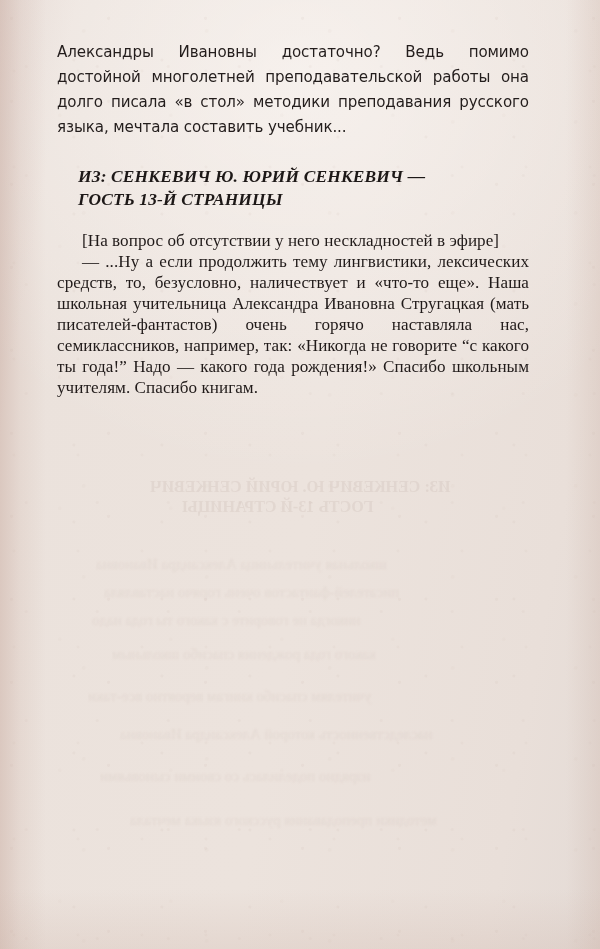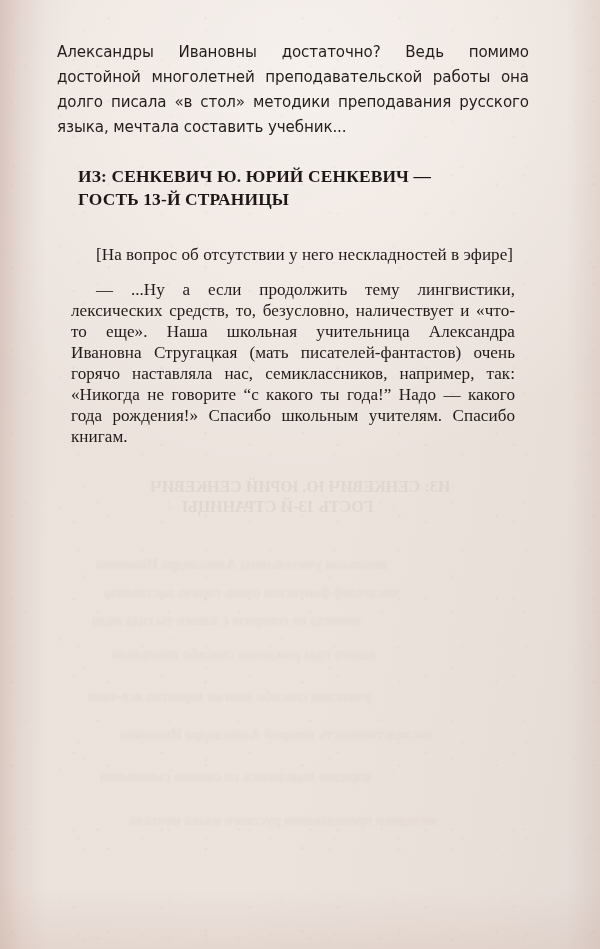--- a/index.html
+++ b/index.html
@@ -89,28 +89,29 @@
 
   #heading {
     font-family: "Liberation Serif", serif;
     font-weight: bold;
     font-size: 17.4px;
     line-height: 22.5px;
     color: #1d1817;
     margin: 0;
     padding-left: 21px;
     letter-spacing: 0.15px;
+    font-style: italic;
   }
 
   .para-serif {
     font-family: "Liberation Serif", serif;
     font-size: 17.1px;
     line-height: 21px;
     color: #201a19;
-    margin: 14px;
+    margin: 0;
     text-align: justify;
     text-justify: inter-word;
     letter-spacing: 0.05px;
   }
 
   .indent { text-indent: 25px; }
 
   #quote-block { }
 
   #closing-para {

